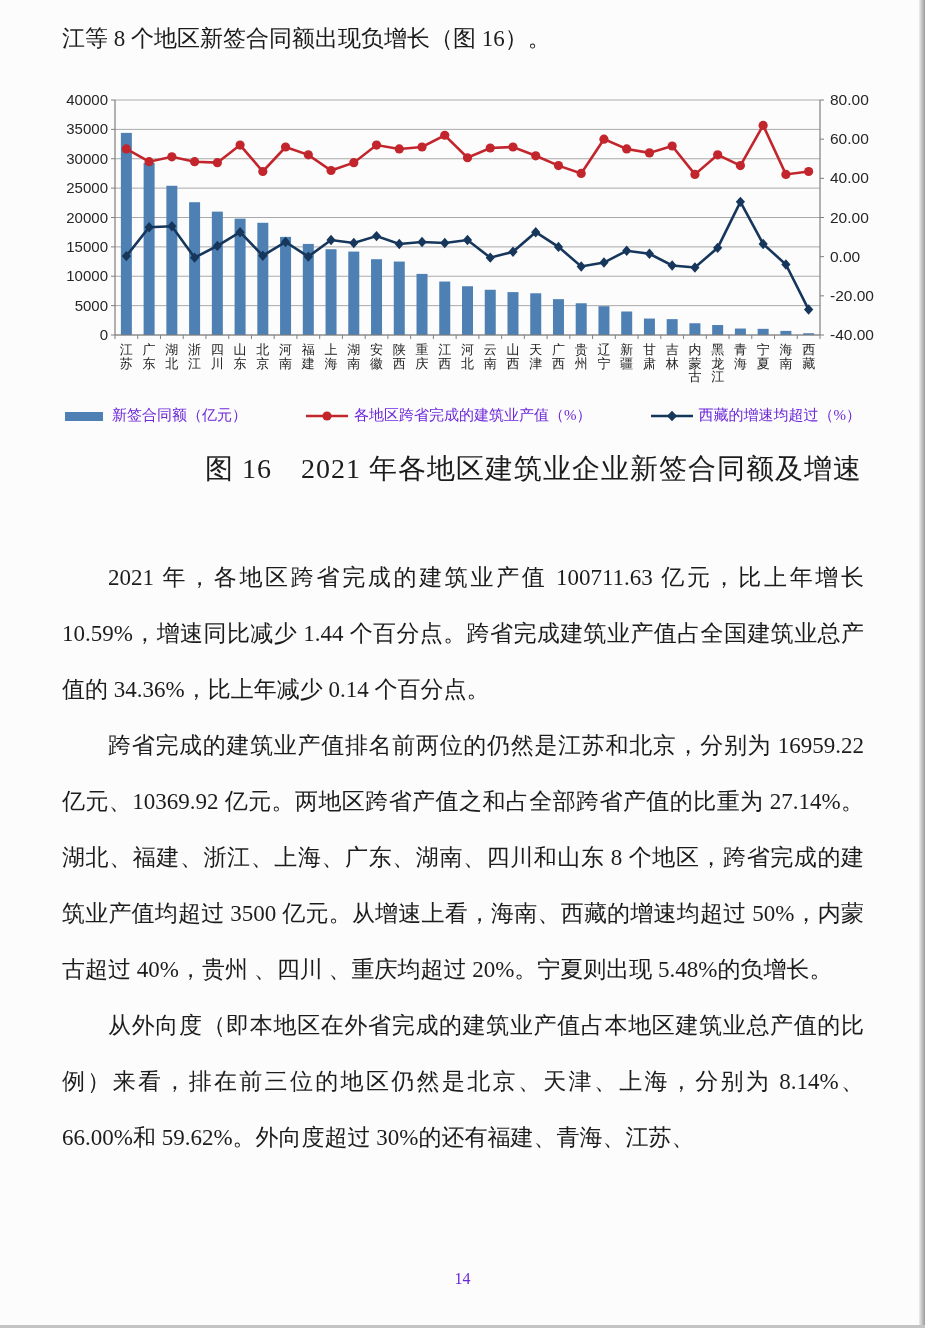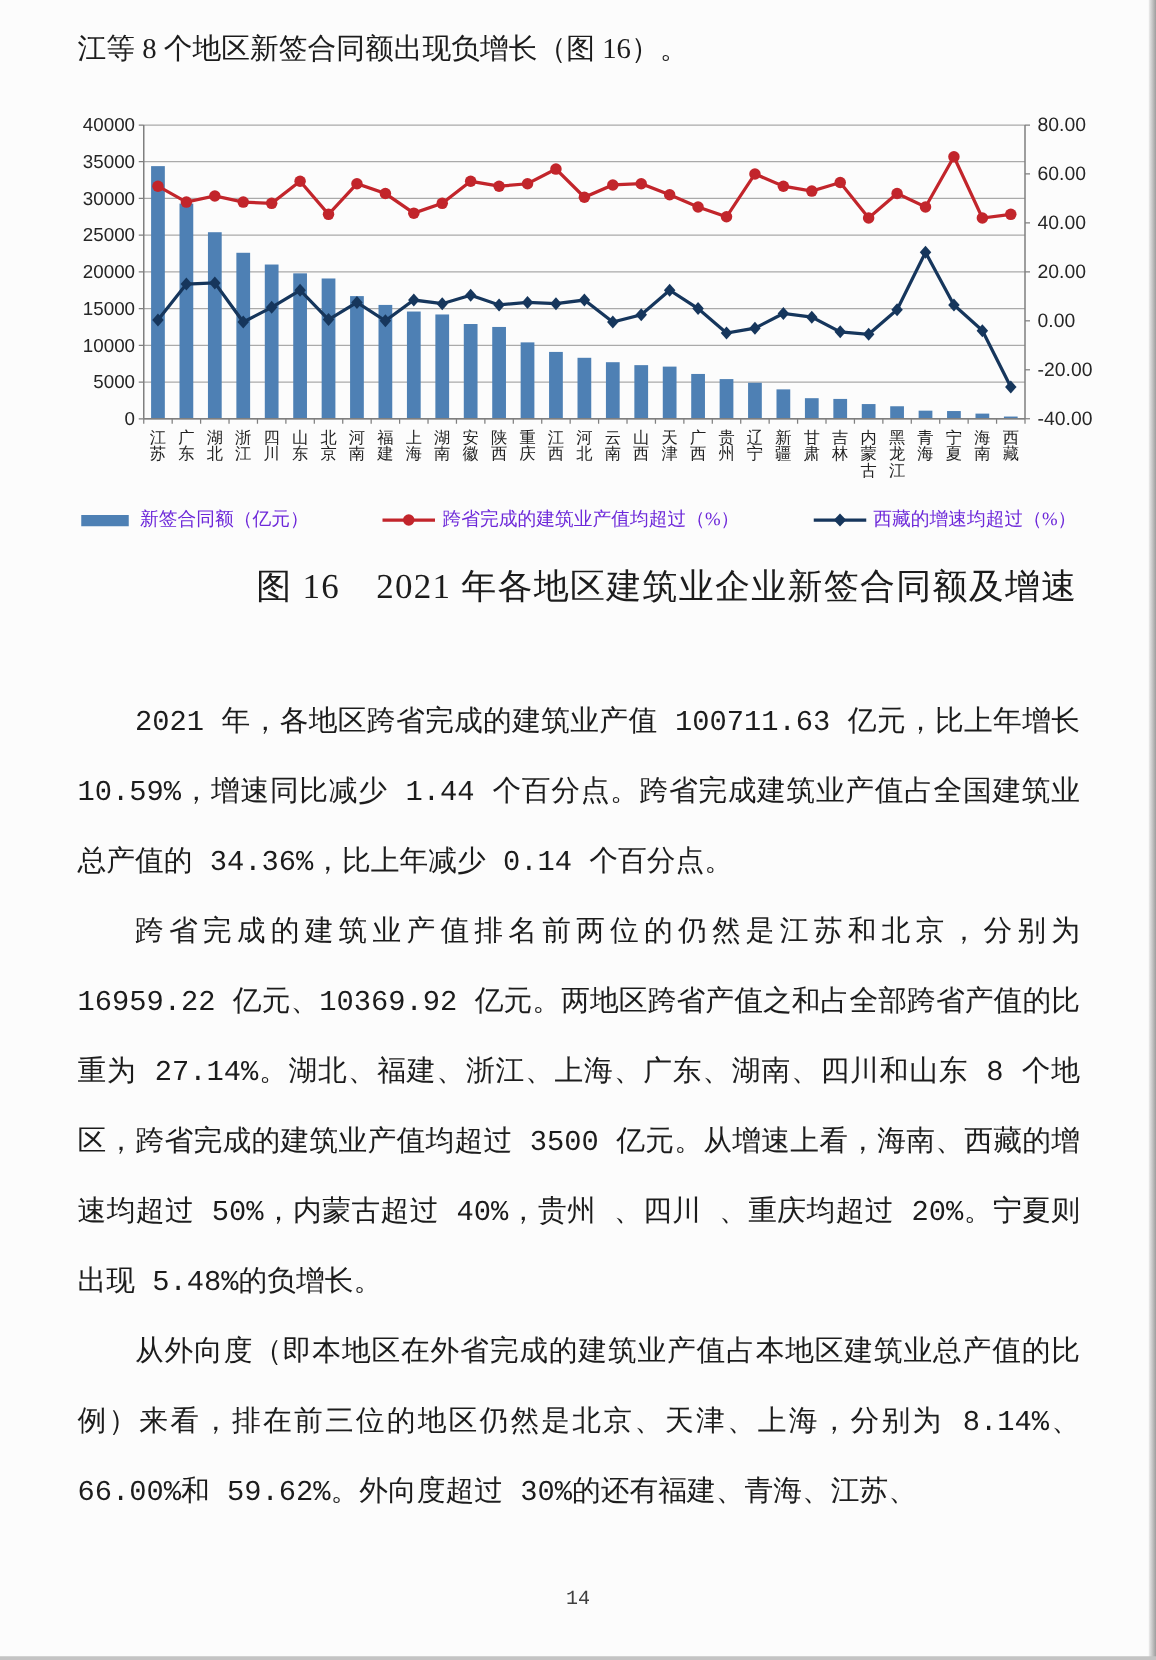--- a/index.html
+++ b/index.html
@@ -11,23 +11,23 @@
   .intro{position:absolute;left:62px;top:22px;width:800px;font-size:23px;line-height:34px;}
   .chart-wrap{position:absolute;left:55px;top:92px;width:845px;height:316px;}
   .legend{position:absolute;left:62px;top:406px;width:800px;display:flex;justify-content:center;
     align-items:center;gap:58px;font-size:15px;color:#6d28d9;}
   .legend-item{display:flex;align-items:center;gap:5px;white-space:nowrap;}
   .caption{position:absolute;left:62px;top:450px;width:800px;text-align:right;
     font-size:28px;font-weight:normal;letter-spacing:1px;}
   .heading{position:absolute;left:62px;top:504px;width:810px;font-size:23px;font-weight:bold;}
   .body-text{position:absolute;left:62px;top:550px;width:802px;font-size:23px;line-height:56px;
     text-align:justify;}
-  .body-text p{margin:0;text-indent:2em;font-family:Liberation Mono, monospace;}
+  .body-text p{margin:0;text-indent:2em;}
   .page-number{position:absolute;left:0;top:1270px;width:100%;text-align:center;font-size:16px;
-    font-family:Liberation Mono, monospace;color:#404040;}
+    font-family:Liberation Serif, serif;color:#6d28d9;}
   svg text{font-family:"Liberation Sans","DejaVu Sans",sans-serif;}
   svg text.cjk{font-family:"Liberation Serif","DejaVu Serif",serif;}
 </style>
 </head>
 <body>
 
 <div class="page">
 
   <div class="intro">江等 8 个地区新签合同额出现负增长（图 16）。</div>
 
@@ -261,21 +261,21 @@
         <svg width="44" height="14">
           <rect x="2" y="3" width="38" height="9" fill="#4e80b4"></rect>
         </svg>
         <span>新签合同额（亿元）</span>
       </div>
       <div class="legend-item">
         <svg width="44" height="14">
           <line x1="1" x2="43" y1="7" y2="7" stroke="#c2252b" stroke-width="2.6"></line>
           <circle cx="22" cy="7" r="4.6" fill="#c2252b"></circle>
         </svg>
-        <span>跨省完成的建筑业产值均超过（%）</span>
+        <span>各地区跨省完成的建筑业产值（%）</span>
       </div>
       <div class="legend-item">
         <svg width="44" height="14">
           <line x1="1" x2="43" y1="7" y2="7" stroke="#16365c" stroke-width="2.6"></line>
           <path d="M 22 1.8 L 27 7 L 22 12.2 L 17 7 Z" fill="#16365c"></path>
         </svg>
         <span>西藏的增速均超过（%）</span>
       </div>
     </div>
 

